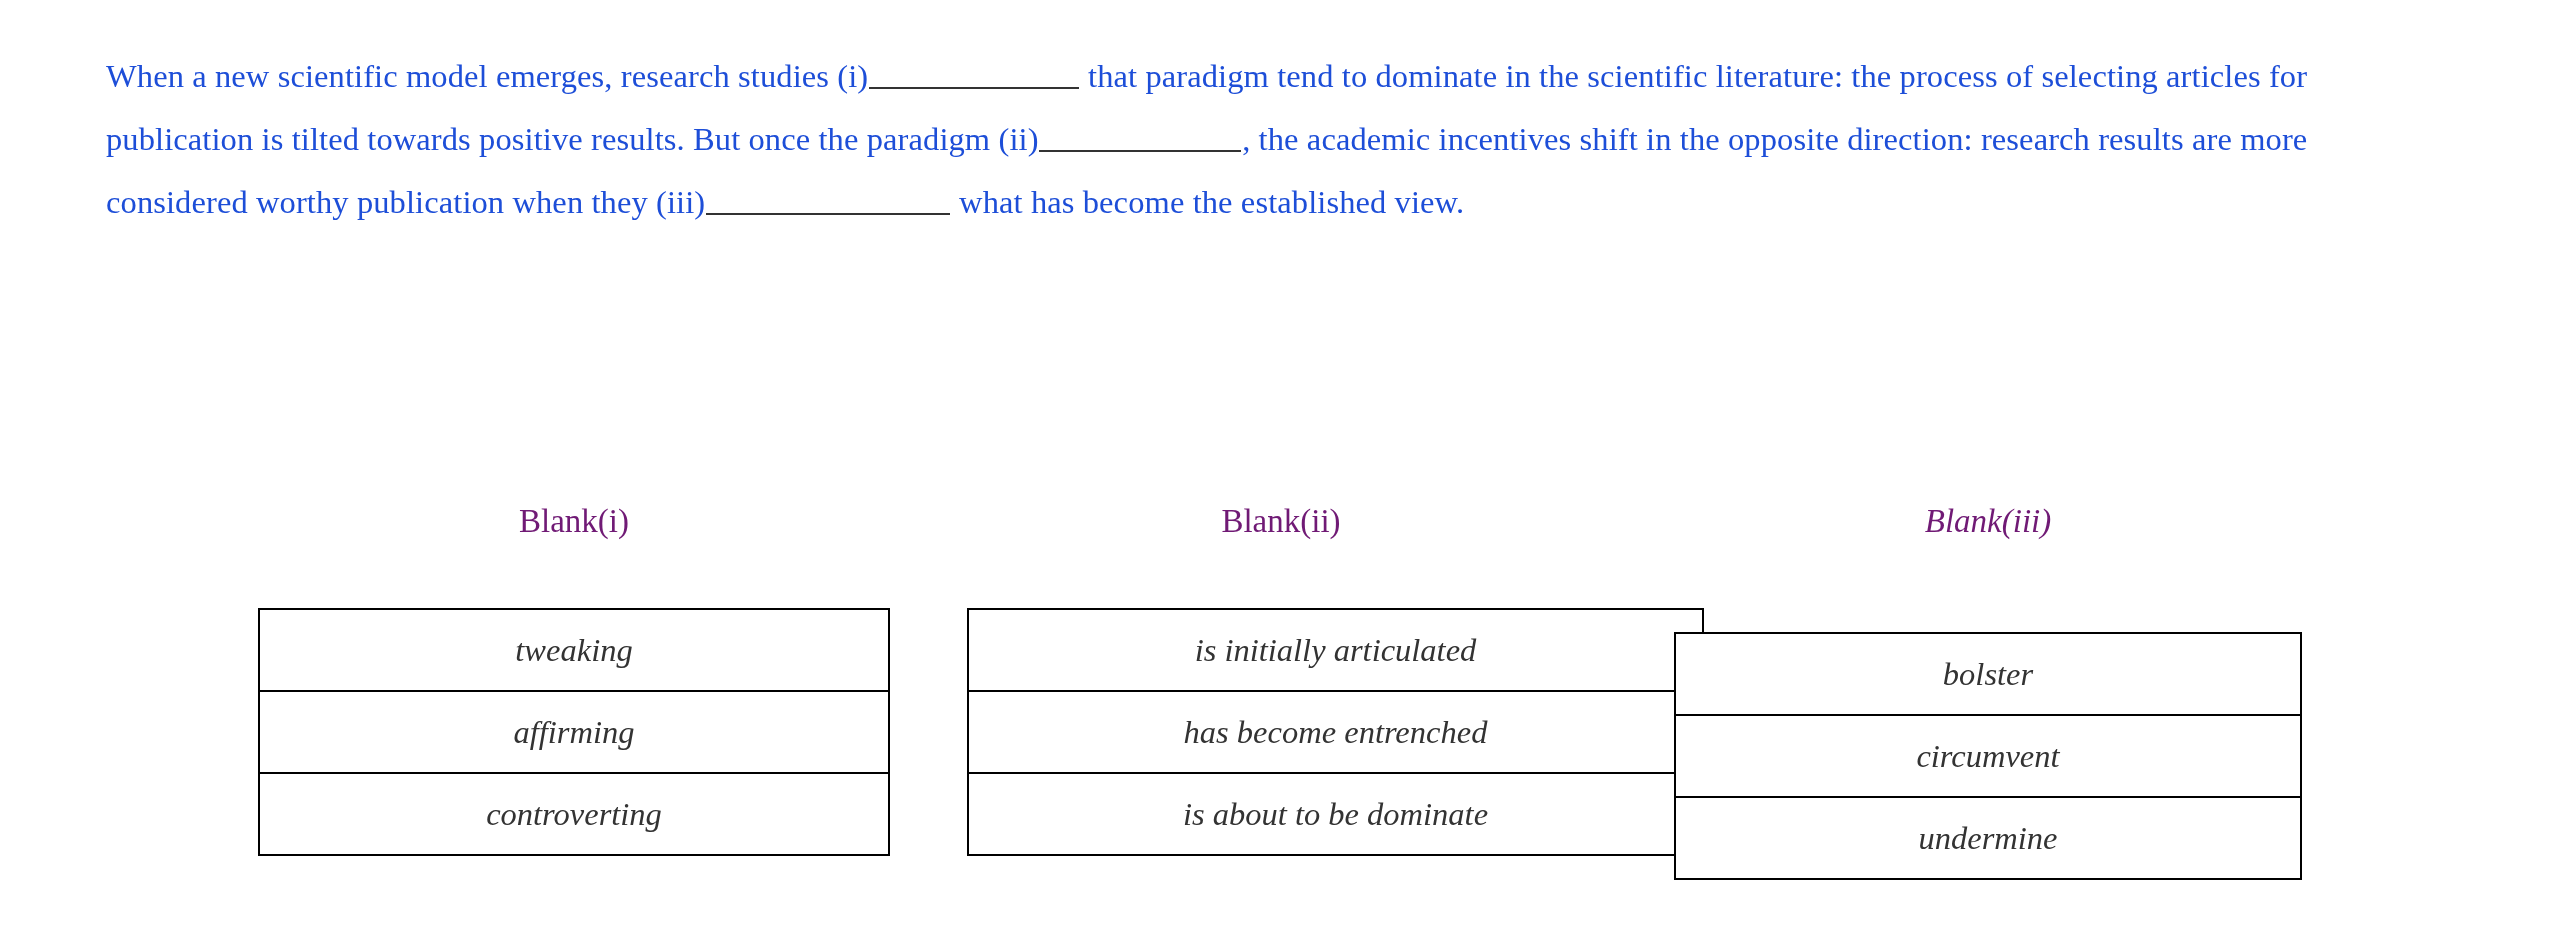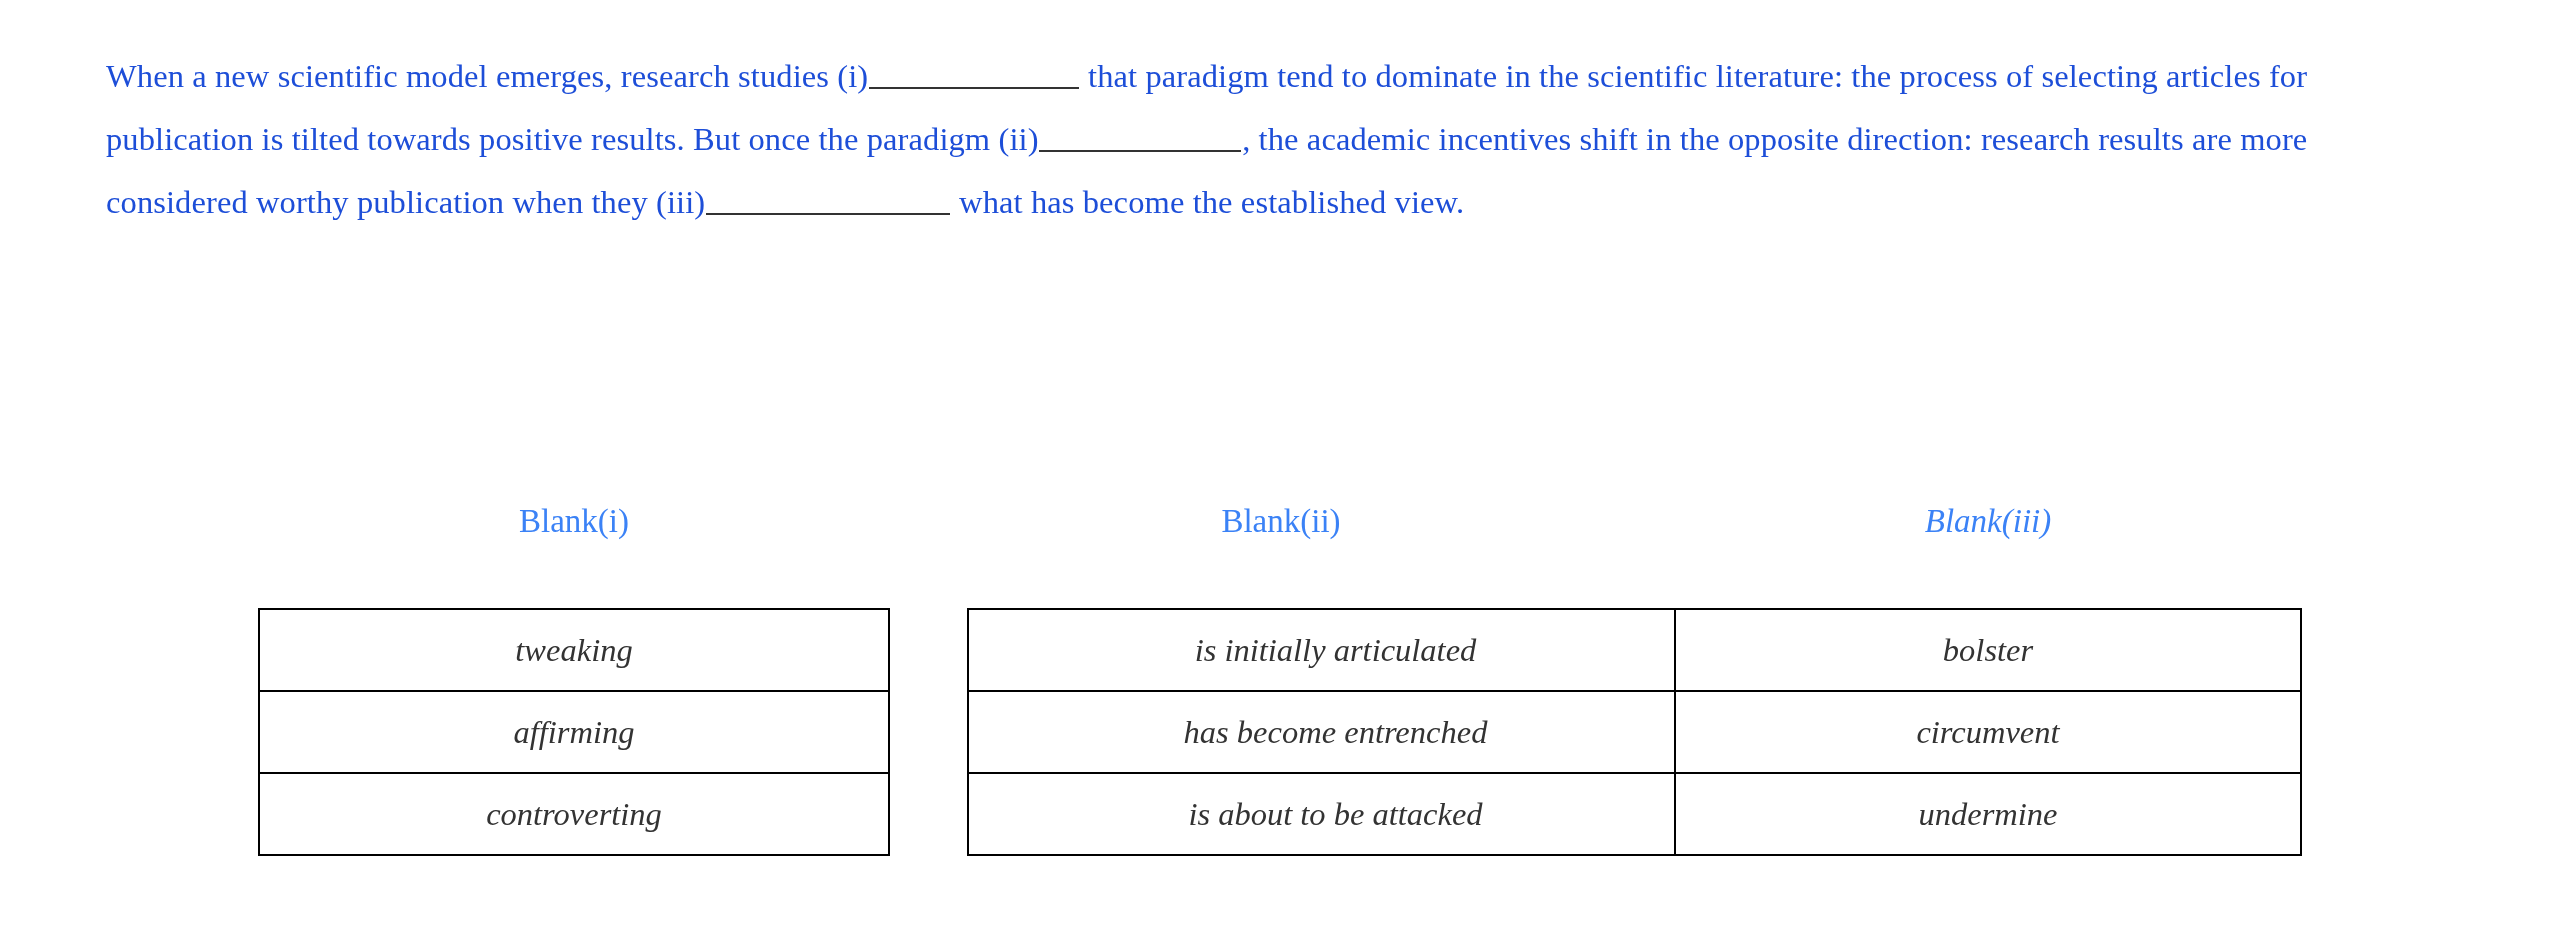--- a/index.html
+++ b/index.html
@@ -45,39 +45,39 @@
     left: 0;
     top: 0;
     width: 2576px;
     height: 928px;
   }
 
   .col-header {
     position: absolute;
     font-size: 33px;
     line-height: 33px;
-    color: #3b82f6;
+    color: #701a75;
     text-align: center;
     white-space: nowrap;
   }
   .col-header.h0 { left: 258px;  top: 505px; width: 632px; }
   .col-header.h1 { left: 967px; top: 505px; width: 628px; }
   .col-header.h2 { left: 1674px; top: 505px; width: 628px; font-style: italic; }
 
   .choice-table {
     position: absolute;
     top: 608px;
     border-collapse: collapse;
     border: 2.4px solid #000000;
     background: #ffffff;
     font-style: italic;
   }
   .choice-table.t0 { left: 258px;  width: 632px; }
   .choice-table.t1 { left: 967px; width: 737px; border-radius: 6px; }
-  .choice-table.t2 { left: 1674px; width: 628px; }
+  .choice-table.t2 { left: 1674px; width: 628px; margin-top: 24px; }
 
   .choice-table td {
     border: 2.4px solid #000000;
     height: 80px;
     text-align: center;
     vertical-align: middle;
     font-size: 32.5px;
     line-height: 32.5px;
     color: #333333;
     padding: 0 8.1px;
@@ -113,21 +113,21 @@
 
   <table class="choice-table t1">
     <tbody>
         <tr>
       <td>is initially articulated</td>
     </tr>
     <tr>
       <td>has become entrenched</td>
     </tr>
     <tr>
-      <td>is about to be attacked</td>
+      <td>is about to be dominate</td>
     </tr>
   </tbody>
     </table>
 
   <table class="choice-table t2">
     <tbody>
         <tr>
       <td>bolster</td>
     </tr>
     <tr>

